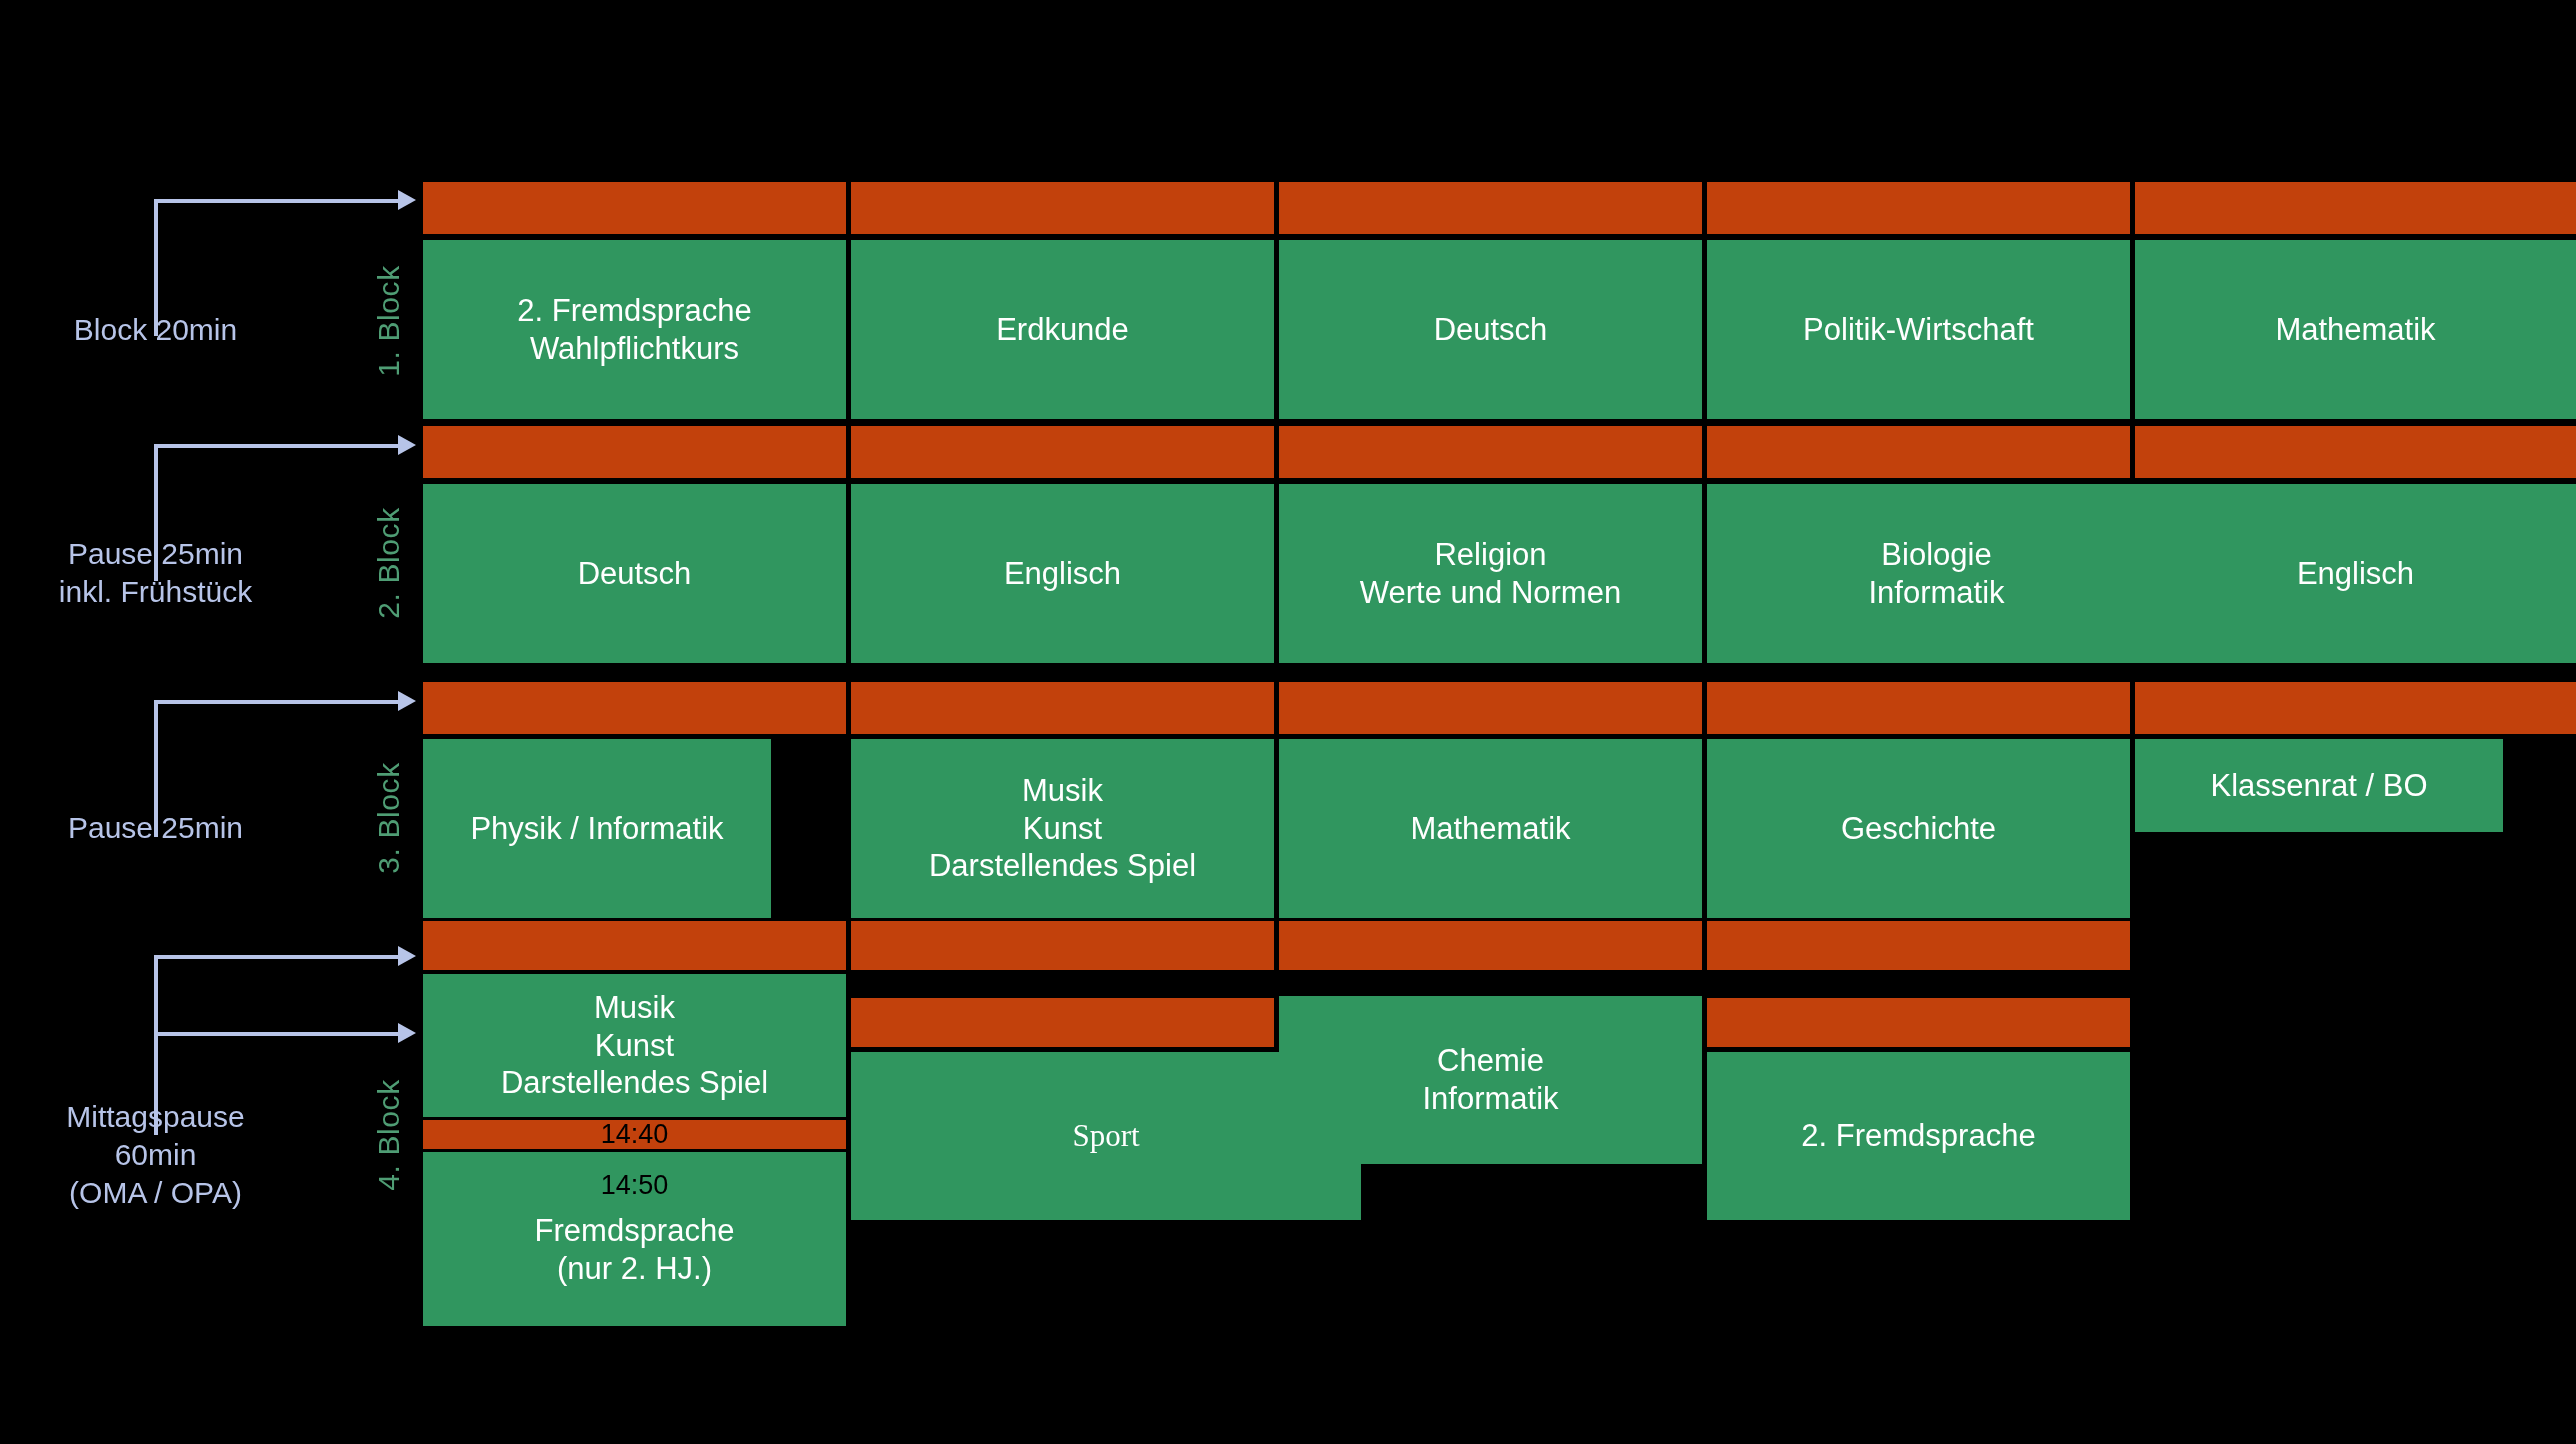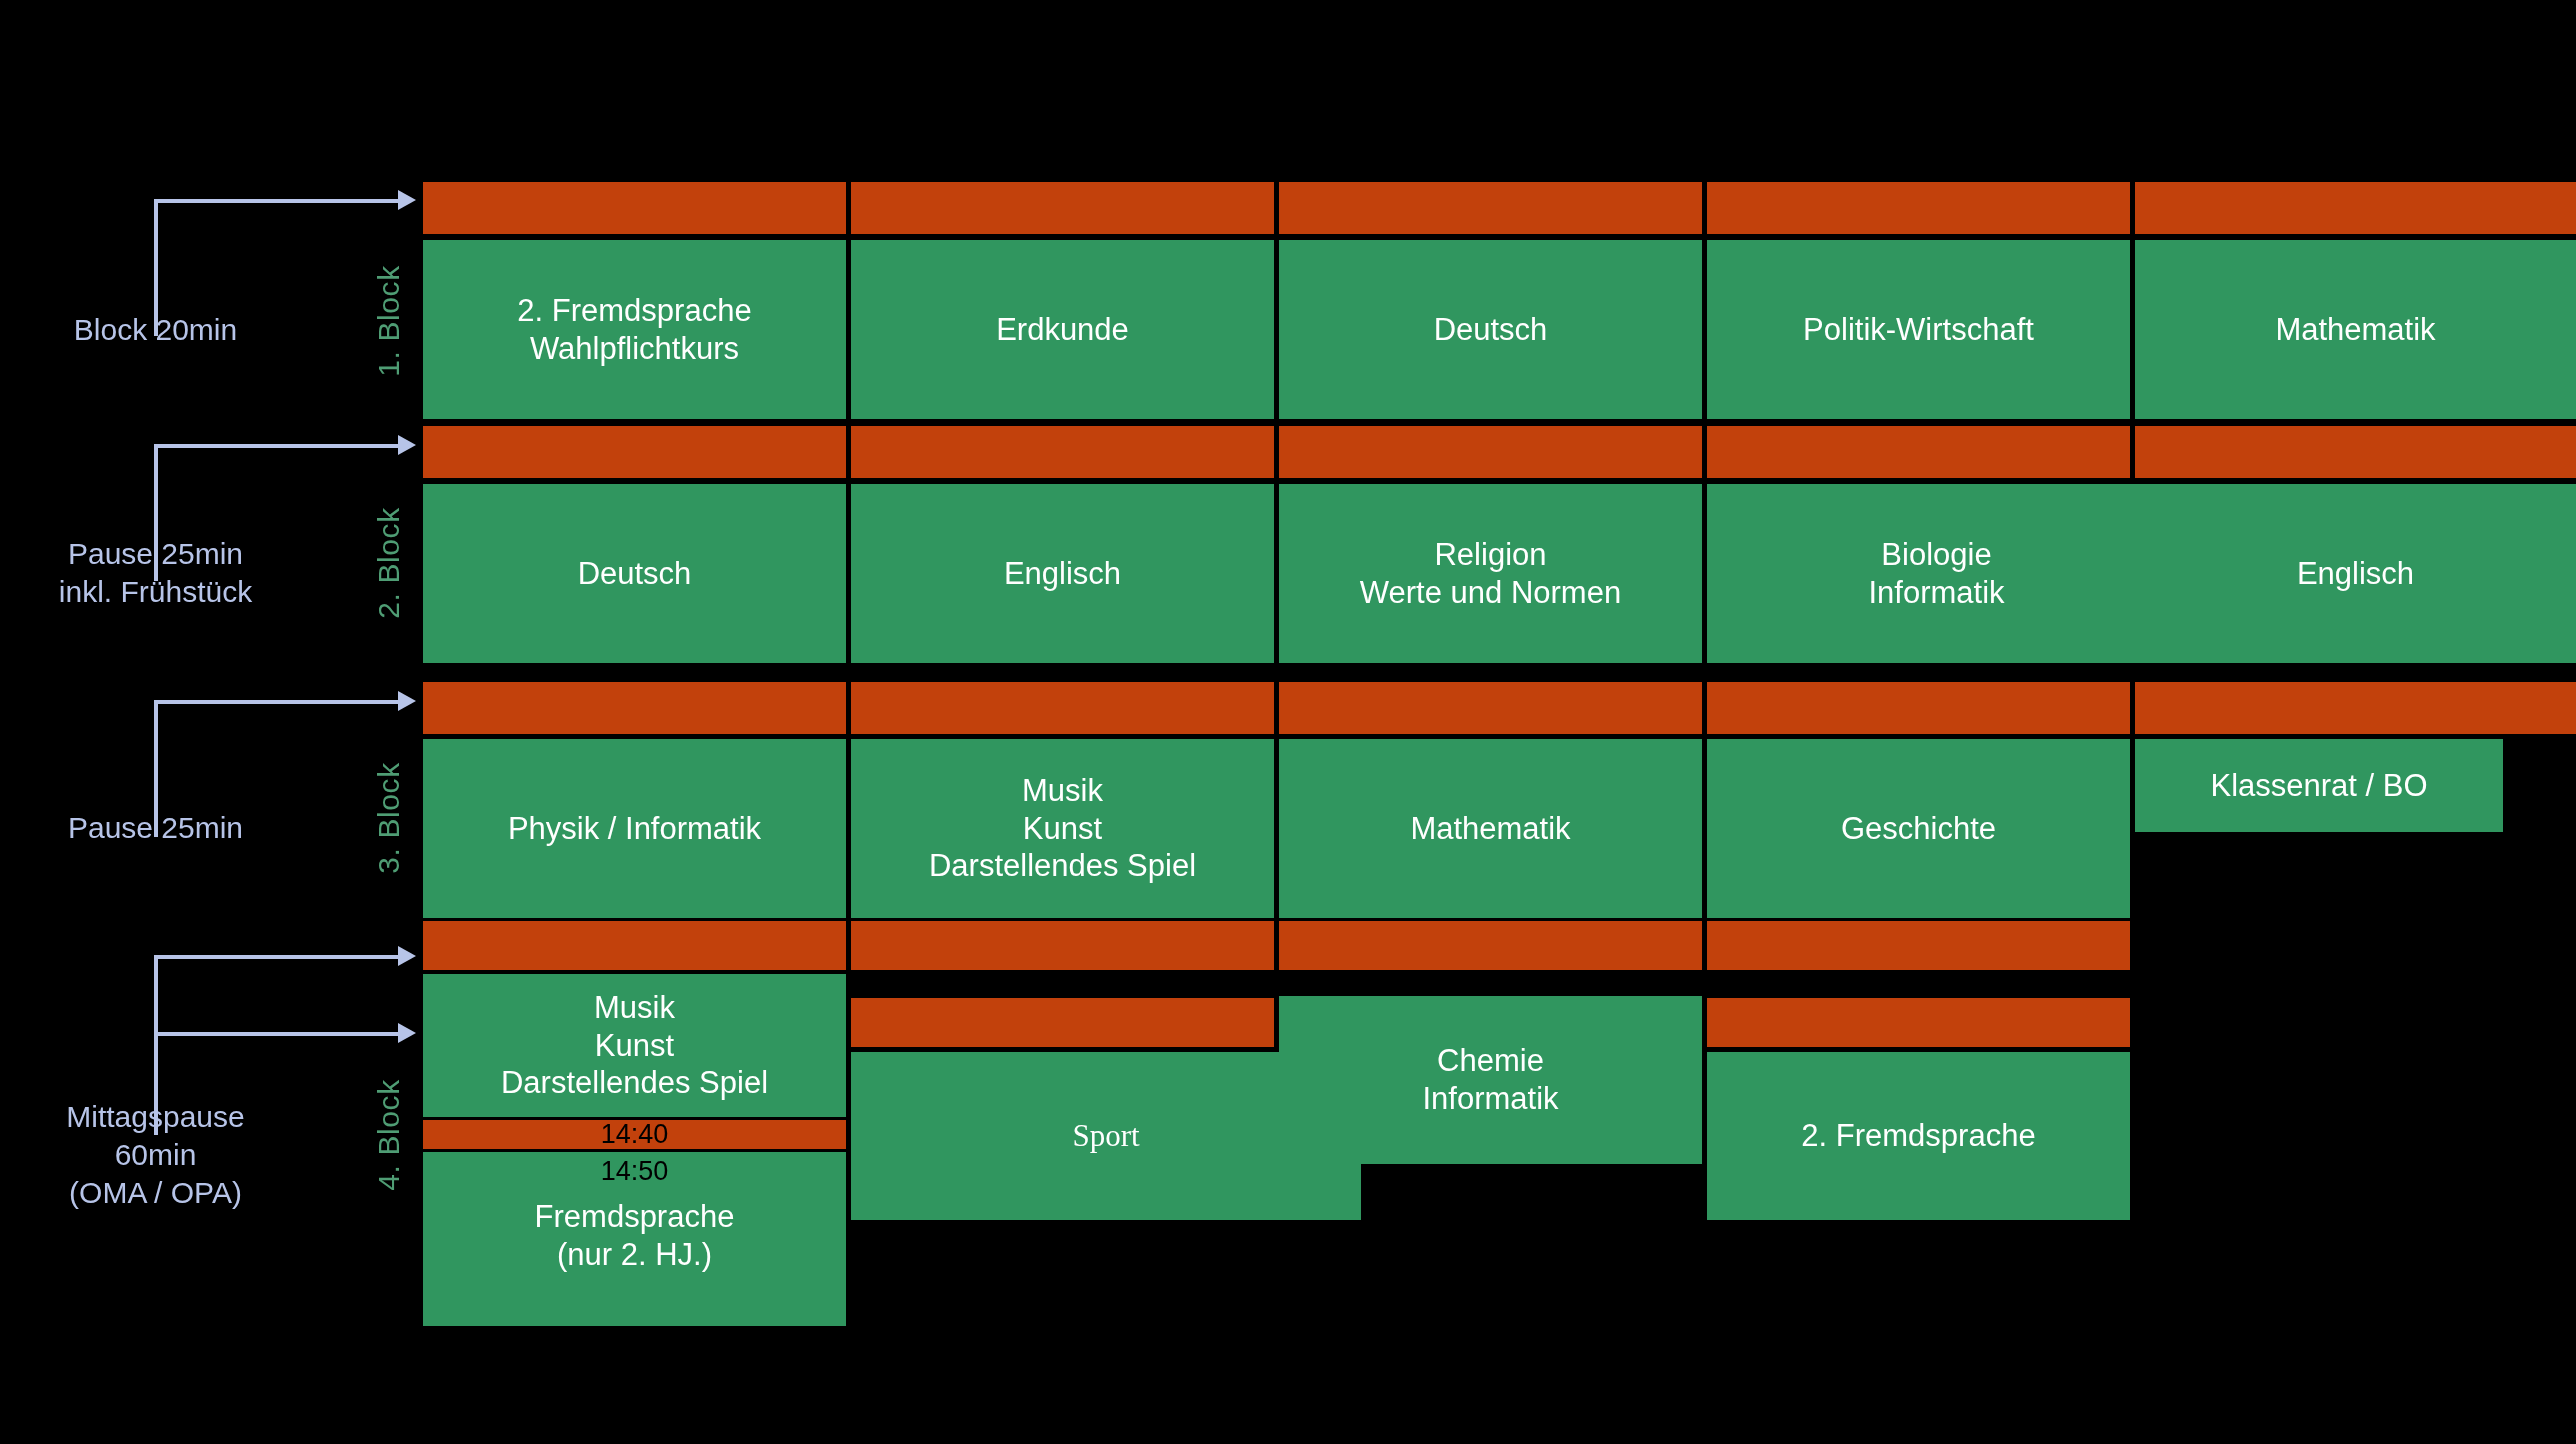--- a/index.html
+++ b/index.html
@@ -194,21 +194,21 @@
     <div>Englisch</div>
   </div>
 </div>
 
 <div class="cell cell-blue" style="left:423px;  top:682px; width:423px; height:52px;"></div>
 <div class="cell cell-blue" style="left:851px; top:682px; width:423px; height:52px;"></div>
 <div class="cell cell-blue" style="left:1279px; top:682px; width:423px; height:52px;"></div>
 <div class="cell cell-blue" style="left:1707px; top:682px; width:423px; height:52px;"></div>
 <div class="cell cell-blue" style="left:2135px; top:682px; width:441px; height:52px;"></div>
 
-<div class="cell cell-green" style="left:423px;  top:739px; width:423px; height:179px;">
+<div class="cell cell-green" style="left:423px;  top:739px; width:348px; height:179px;">
   <div class="lines">
     <div>Physik / Informatik</div>
   </div>
 </div>
 <div class="cell cell-green" style="left:851px; top:739px; width:423px; height:179px;">
   <div class="lines">
     <div>Musik</div>
     <div>Kunst</div>
     <div>Darstellendes Spiel</div>
   </div>
@@ -243,21 +243,21 @@
     <div>Musik</div>
     <div>Kunst</div>
     <div>Darstellendes Spiel</div>
   </div>
 </div>
 
 <div class="cell cell-blue" style="left:423px; top:1120px; width:423px; height:29px;">
   <span class="time-label">14:40</span>
 </div>
 
-<div class="cell cell-green" style="left:423px; top:1152px; width:423px; height:174px; flex-direction:column; justify-content:flex-start; padding-top:3px;">
+<div class="cell cell-green" style="left:423px; top:1152px; width:423px; height:174px; flex-direction:column; justify-content:flex-start; padding-top:17px;">
   <div class="time-label">14:50</div>
   <div class="lines" style="margin-top:10px;">
     <div>Fremdsprache</div>
     <div>(nur 2. HJ.)</div>
   </div>
 </div>
 
 <div class="cell cell-green" style="left:851px; top:1052px; width:510px; height:168px;font-family:Liberation Serif, serif;">
   <div class="lines">
     <div>Sport</div>

